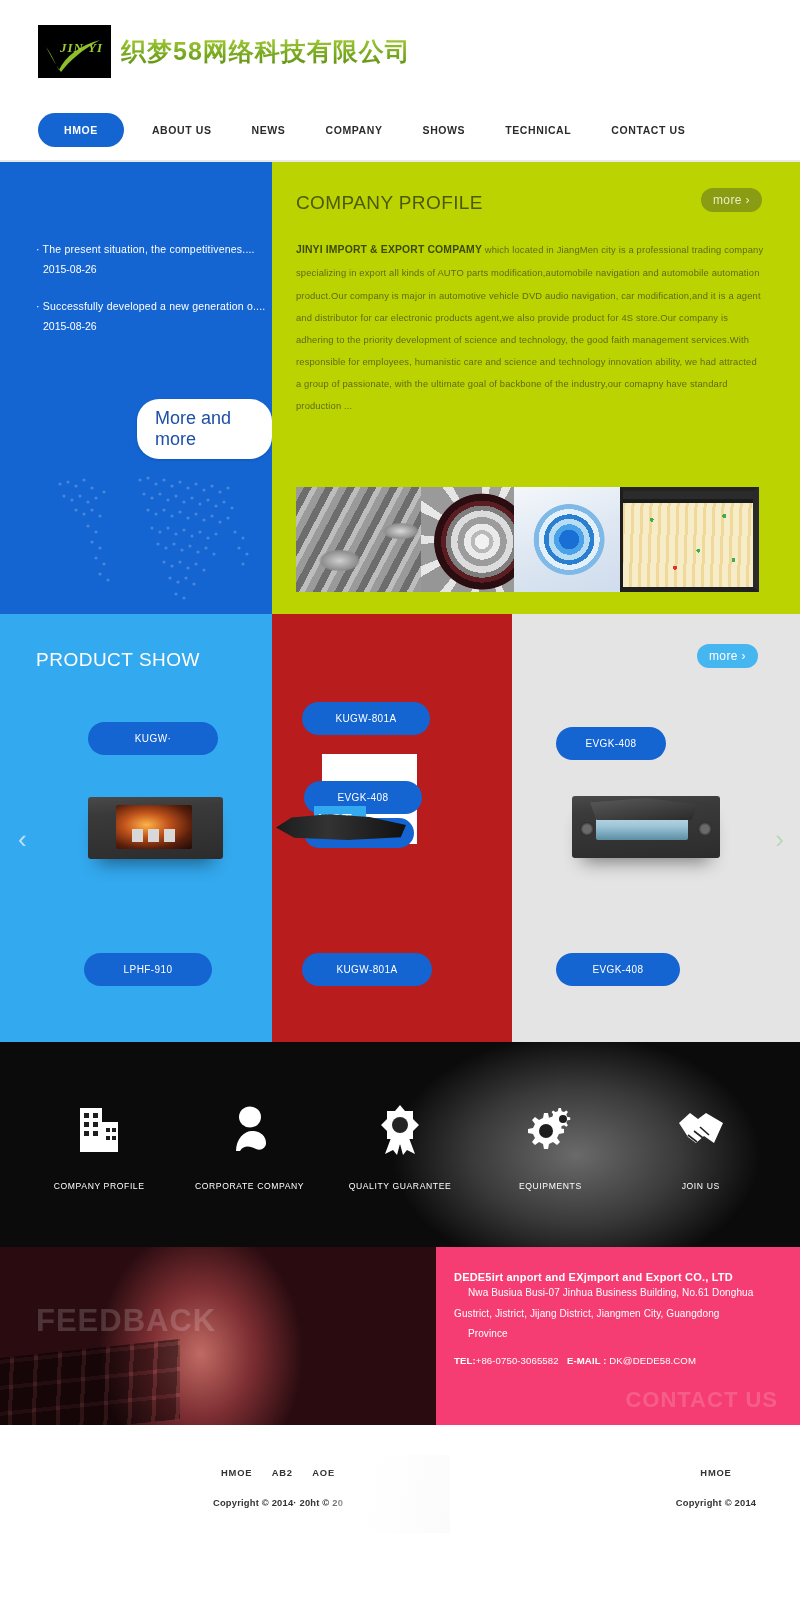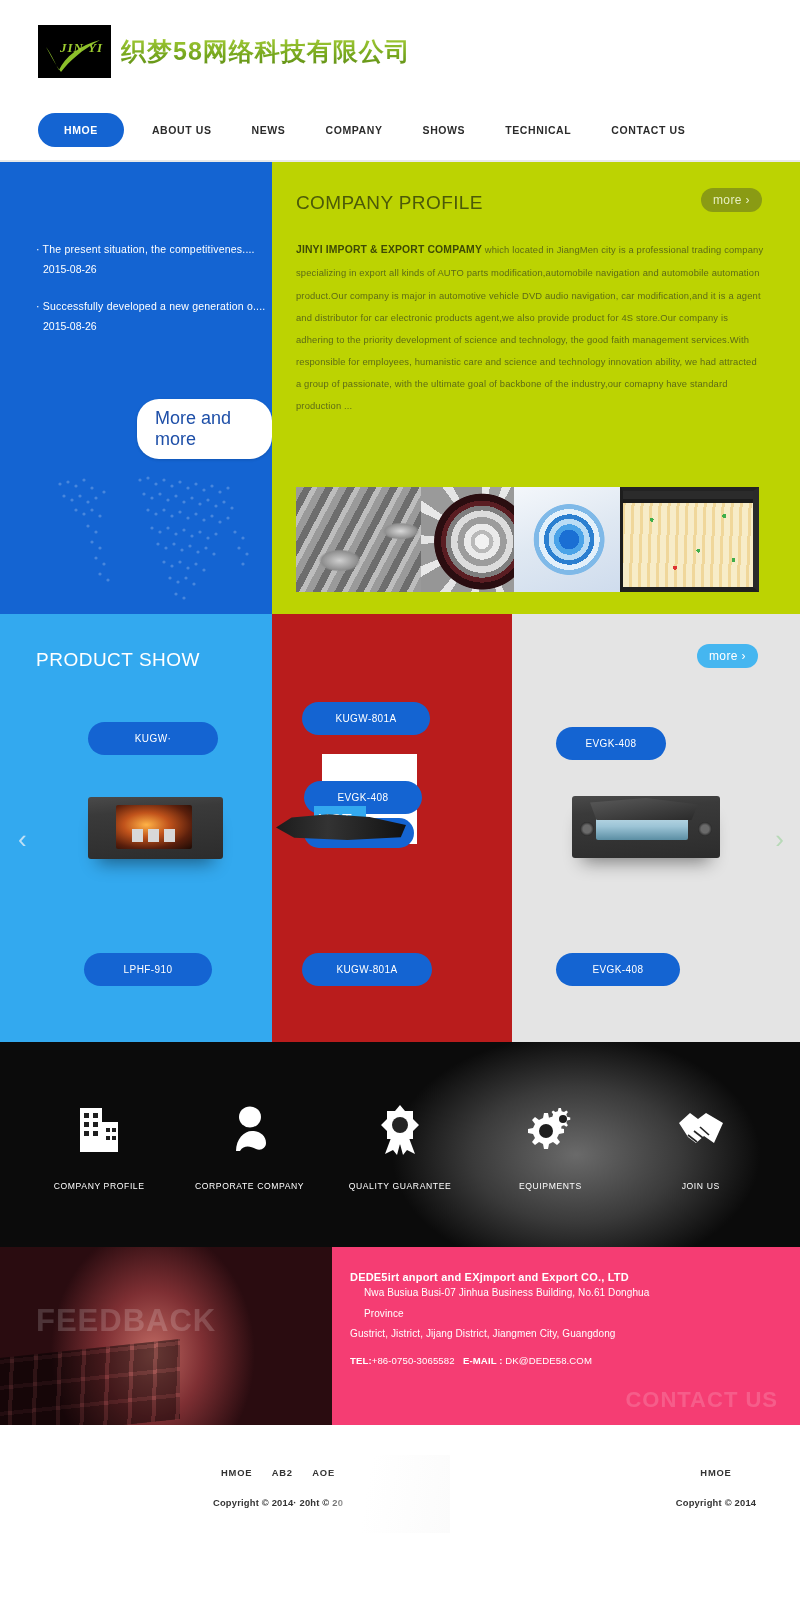--- a/index.html
+++ b/index.html
@@ -178,21 +178,21 @@
       linear-gradient(105deg,#1c1c1c 0%,#3d3d3d 22%,#2a2a2a 40%,#4c4c4c 58%,#151515 78%,#000 100%);
     display:flex; align-items:center; justify-content:space-around; padding:0 24px;
   }
   .svc { text-align:center; color:#fff; cursor:pointer; width:150px; }
   .svc-ico { height:62px; display:flex; align-items:center; justify-content:center; }
   .svc-label { font-size:8.6px; letter-spacing:.6px; margin-top:20px; font-weight:500;}
 
   
   .feedback { height:178px; display:flex; position:relative; overflow:hidden; }
   .fb-img {
-    width:332px; position:relative; overflow:hidden;
+    width:436px; position:relative; overflow:hidden;
     background:
       radial-gradient(ellipse 120px 150px at 46% 60%, #c06a63 0%, #7e2f33 42%, #2a0c10 85%),
       radial-gradient(ellipse 90px 130px at 84% 75%, #a85a52 0%, #581c20 55%, #15070a 90%),
       linear-gradient(120deg,#2e1419 0%,#4a1c22 30%,#1a0a0d 60%,#0a0406 100%);
   }
   .fb-word {
     position:absolute; left:36px; top:56px; font-size:31px; font-weight:bold;
     color:rgba(255,255,255,.17); letter-spacing:1px;
   }
   .fb-keys {
@@ -505,22 +505,22 @@
 
   <div class="feedback">
     <div class="fb-img">
       <div class="fb-keys"></div>
       <div class="fb-word">FEEDBACK</div>
     </div>
     <div class="contact">
       <div class="contact-ghost">CONTACT US</div>
       <div class="c-title">DEDE5irt anport and EXjmport and Export CO., LTD</div>
       <div class="c-line c-ind">Nwa Busiua Busi-07 Jinhua Business Building, No.61 Donghua</div>
+      <div class="c-line">Gustrict, Jistrict, Jijang District, Jiangmen City, Guangdong</div>
       <div class="c-line c-ind">Province</div>
-      <div class="c-line">Gustrict, Jistrict, Jijang District, Jiangmen City, Guangdong</div>
       <div class="c-contact">
         <b>TEL:</b><span>+86-0750-3065582</span>&nbsp;&nbsp;
         <b>E-MAIL :</b> <span>DK@DEDE58.COM</span>
       </div>
     </div>
   </div>
 
   <div class="footer">
     <div class="foot-block foot-center">
       <div class="foot-nav">

